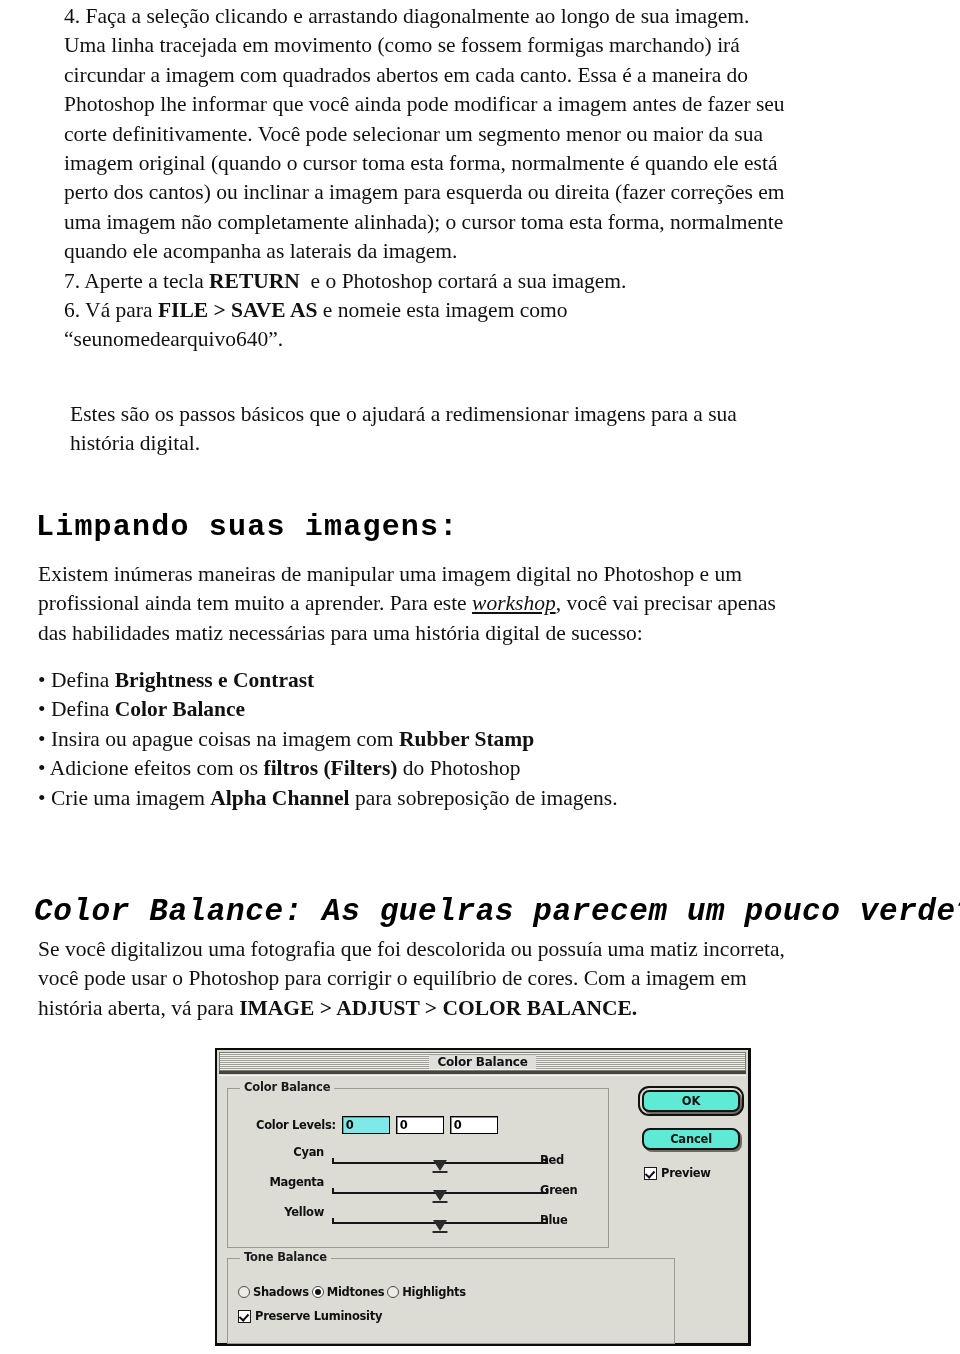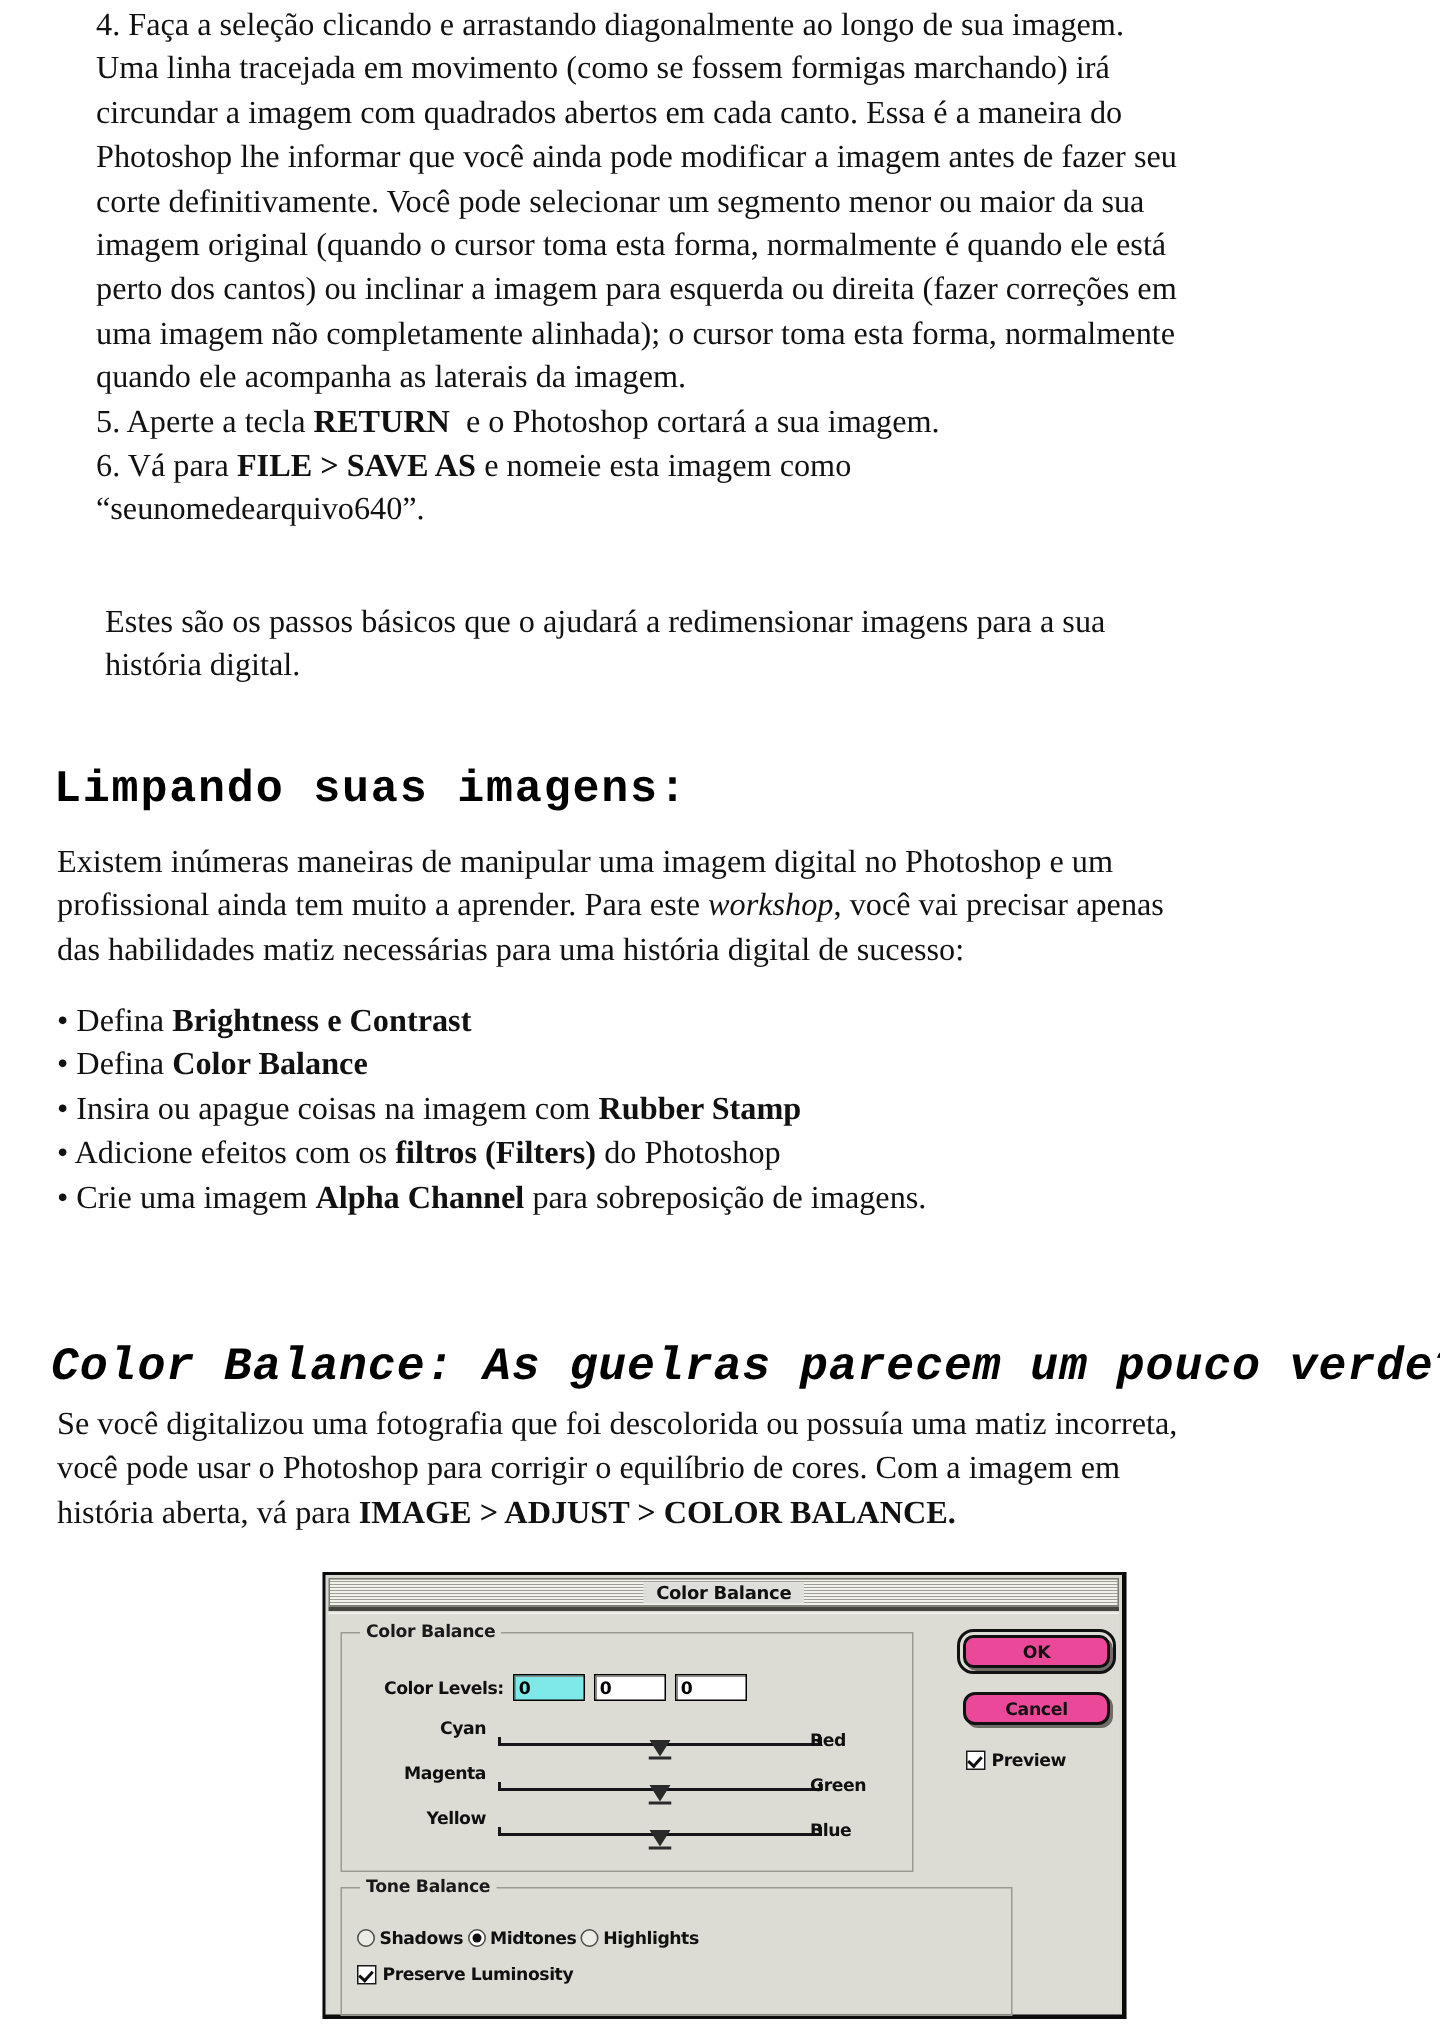--- a/index.html
+++ b/index.html
@@ -36,21 +36,21 @@
     position: absolute;
     left: 64px;
     top: 2px;
     width: 884px;
   }
   .block-steps .para { text-indent: 0; }
 
   .line { white-space: pre-wrap; }
 
   .b { font-weight: bold; }
-  .i { font-style: italic; }
+  .i { font-style: italic; text-decoration: underline; }
 
   .block-estes {
     position: absolute;
     left: 70px;
     top: 400px;
     width: 880px;
     line-height: 37px;
   }
 
   
@@ -373,21 +373,21 @@
     position: absolute;
     right: 6px;
     top: 14px;
     width: 98px;
   }
   .mac-button {
     position: relative;
     height: 22px;
     border: 2px solid #111111;
     border-radius: 8px;
-    background: #ec4899;
+    background: #5eead4;
     box-shadow: 2px 2px 0 #6d6d66;
     display: flex;
     align-items: center;
     justify-content: center;
     font-family: "DejaVu Sans", "Liberation Sans", sans-serif;
     font-size: 11.5px;
     font-weight: bold;
     color: #111111;
     box-sizing: border-box;
     letter-spacing: -0.2px;
@@ -416,21 +416,21 @@
     <div class="para">
       <div class="line">4. Faça a seleção clicando e arrastando diagonalmente ao longo de sua imagem.</div>
       <div class="line">Uma linha tracejada em movimento (como se fossem formigas marchando) irá</div>
       <div class="line">circundar a imagem com quadrados abertos em cada canto. Essa é a maneira do</div>
       <div class="line">Photoshop lhe informar que você ainda pode modificar a imagem antes de fazer seu</div>
       <div class="line">corte definitivamente. Você pode selecionar um segmento menor ou maior da sua</div>
       <div class="line">imagem original (quando o cursor toma esta forma, normalmente é quando ele está</div>
       <div class="line">perto dos cantos) ou inclinar a imagem para esquerda ou direita (fazer correções em</div>
       <div class="line">uma imagem não completamente alinhada); o cursor toma esta forma, normalmente</div>
       <div class="line">quando ele acompanha as laterais da imagem.</div>
-      <div class="line"><span>5. Aperte a tecla </span><span class="b">RETURN</span><span>  e o Photoshop cortará a sua imagem.</span></div>
+      <div class="line"><span>7. Aperte a tecla </span><span class="b">RETURN</span><span>  e o Photoshop cortará a sua imagem.</span></div>
       <div class="line"><span>6. Vá para </span><span class="b">FILE &gt; SAVE AS</span><span> e nomeie esta imagem como</span></div>
       <div class="line">“seunomedearquivo640”.</div>
     </div>
   </div>
 
   <div class="block-estes">
     <div class="para">
       <div class="line">Estes são os passos básicos que o ajudará a redimensionar imagens para a sua</div>
       <div class="line">história digital.</div>
     </div>

